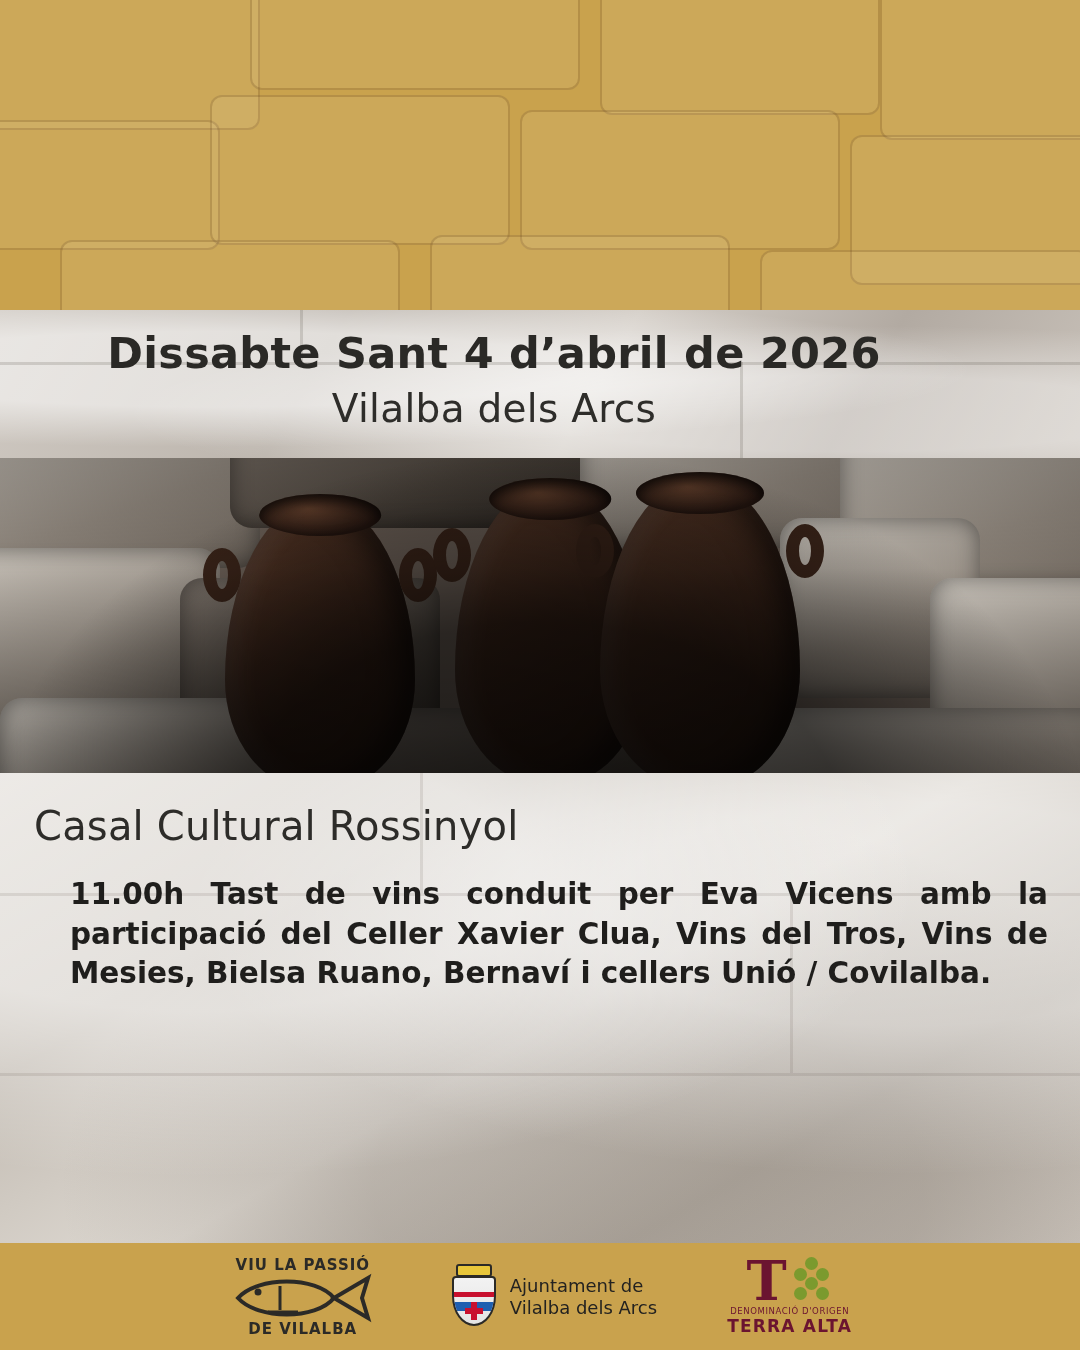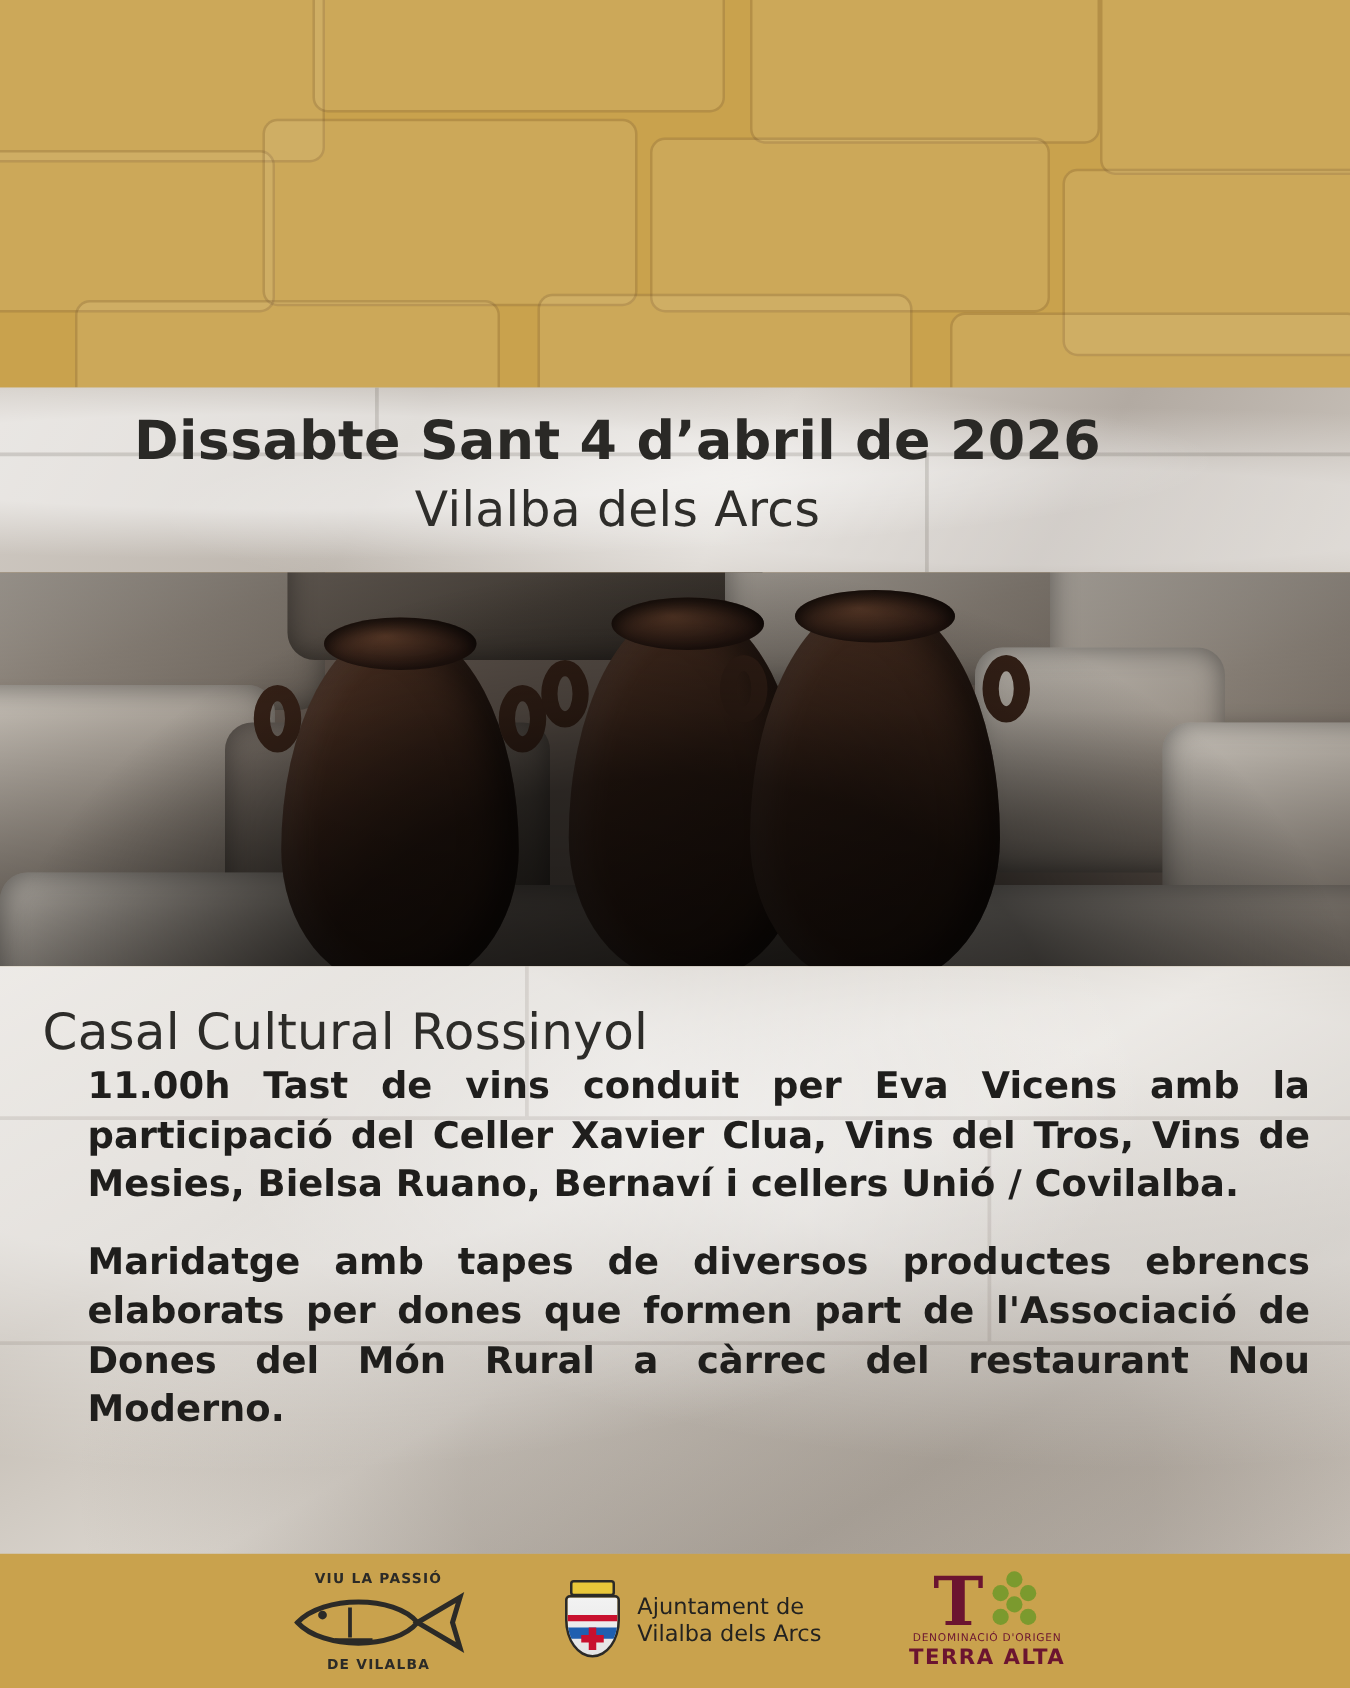--- a/index.html
+++ b/index.html
@@ -158,20 +158,21 @@
     position: absolute;
     left: 34px; top: 30px;
     width: 1014px;
     z-index: 3;
   }
   .venue {
     font-family: "DejaVu Sans", sans-serif;
     font-size: 40px;
     color: #2d2c29;
     letter-spacing: 0.2px;
+    margin-bottom: 26px;
   }
   .para {
     font-family: "DejaVu Sans", sans-serif;
     font-weight: bold;
     font-size: 29.5px;
     line-height: 1.34;
     color: #1f1e1c;
     text-align: justify;
     margin-bottom: 22px;
     margin-left: 36px;
@@ -197,21 +198,21 @@
     justify-content: center;
     gap: 70px;
   }
 
   .logo { display: flex; align-items: center; }
 
   
   .logo-fish { position: relative; width: 150px; height: 86px; color: #2b2a27; }
   .logo-fish .arc-top, .logo-fish .arc-bot {
     position: absolute; left: 0; width: 150px; text-align: center;
-    font-size: 11px; font-weight: bold; letter-spacing: 1px;
+    font-size: 15px; font-weight: bold; letter-spacing: 1px;
     font-family: "DejaVu Sans", sans-serif;
   }
   .logo-fish .arc-top { top: 2px; }
   .logo-fish .arc-bot { bottom: 2px; }
 
   
   .logo-town { display: flex; align-items: center; gap: 10px; }
   .crest { width: 52px; height: 66px; position: relative; }
   .crest .shield {
     position: absolute; left: 4px; top: 12px; width: 44px; height: 50px;
@@ -326,21 +327,20 @@
 
   <div class="band-main">
     <div class="seam" style="left:0; top:120px; width:1080px; height:3px;"></div>
     <div class="seam" style="left:0; top:300px; width:1080px; height:3px;"></div>
     <div class="seam" style="left:420px; top:0; width:3px; height:120px;"></div>
     <div class="seam" style="left:790px; top:123px; width:3px; height:177px;"></div>
 
     <div class="main-inner">
       <div class="venue">Casal Cultural Rossinyol</div>
       <div class="para">11.00h Tast de vins conduit per Eva Vicens amb la participació del Celler Xavier Clua, Vins del Tros, Vins de Mesies, Bielsa Ruano, Bernaví i cellers Unió / Covilalba.</div>
-      <div class="para">Maridatge amb tapes de diversos productes ebrencs elaborats per dones que formen part de l'Associació de Dones del Món Rural a càrrec del restaurant Nou Moderno.</div>
     </div>
   </div>
 
   <div class="band-foot">
 
     <div class="logo">
       <div class="logo-fish">
         <div class="arc-top">VIU LA PASSIÓ</div>
         <svg width="150" height="56" viewBox="0 0 150 56" style="position:absolute; left:0; top:16px;">
           <path d="M10 28 C 30 6, 88 6, 106 28 C 88 50, 30 50, 10 28 Z" fill="none" stroke="#2b2a27" stroke-width="4"></path>

